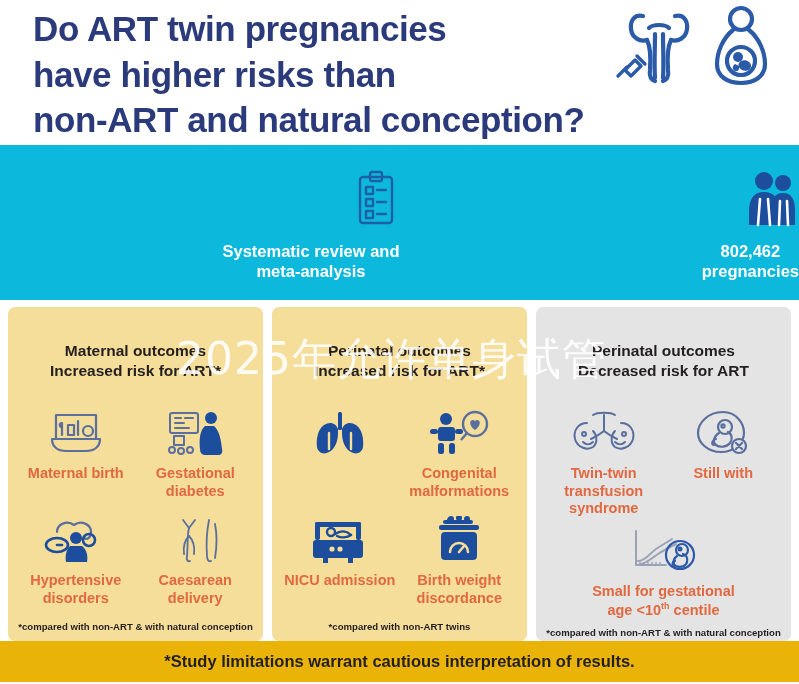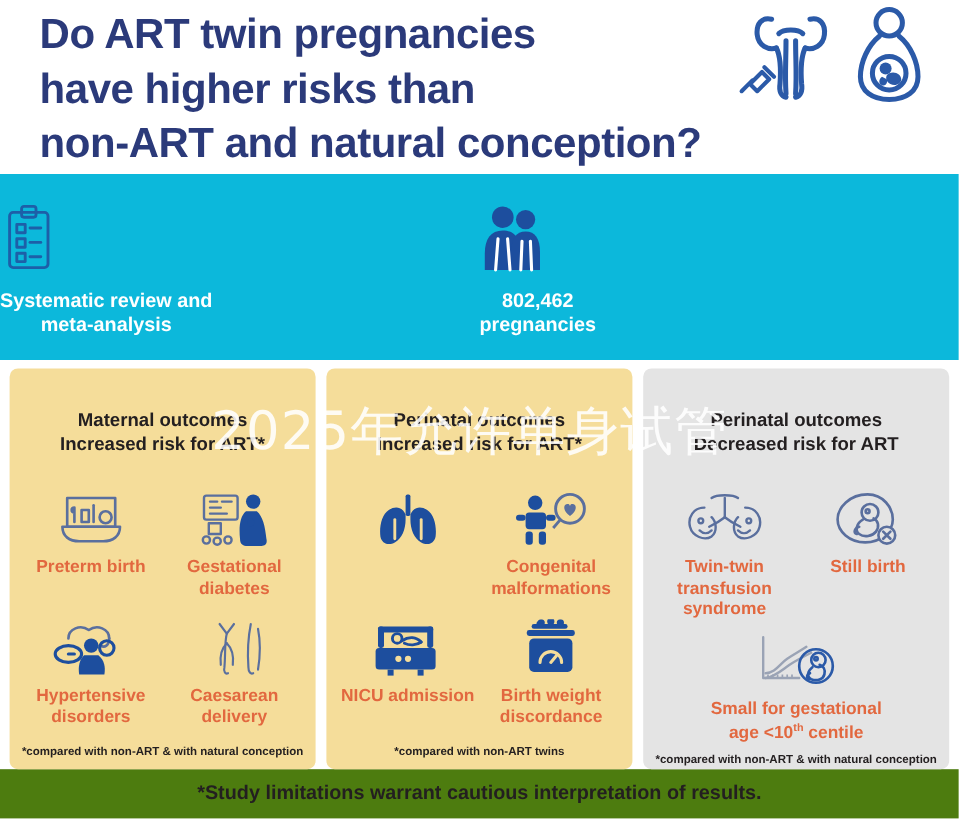--- a/index.html
+++ b/index.html
@@ -40,21 +40,21 @@
     background:#0cb8db;
     height:155px;
     display:flex;
     align-items:center;
     box-sizing:border-box;
   }
   .stat{
     flex:1;
     display:flex;
     flex-direction:column;
-    align-items:flex-start;
+    align-items:flex-end;
     justify-content:flex-start;
     padding-top:4px;
   }
   .stat-icon{height:62px;display:flex;align-items:center;justify-content:center;}
   .stat-label{
     margin-top:12px;
     color:#ffffff;
     font-size:16.5px;
     font-weight:bold;
     line-height:1.20;
@@ -125,21 +125,21 @@
     text-align:center;
     padding-bottom:9px;
   }
 
   
   .footer{
     height:41px;
     display:flex;
     align-items:center;
     justify-content:center;
-    background:#4d7c0f;
+    background:#eab308;
   }
   .footer-text{
     color:#231f20;
     font-size:16.5px;
     font-weight:bold;
   }
 
   
   .watermark{
     position:absolute;
@@ -257,21 +257,21 @@
             <g fill="none" stroke="#5a6f9e" stroke-width="2.2" stroke-linecap="round" stroke-linejoin="round">
               <path d="M8 6 H48 V30 H8 Z"></path>
               <path d="M4 30 H52 C52 38 46 42 38 42 H18 C10 42 4 38 4 30 Z"></path>
               <path d="M14 14 L14 26 M14 14 C11 14 11 18 14 18"></path>
               <rect x="20" y="16" width="6" height="10"></rect>
               <path d="M30 12 V26"></path>
               <circle cx="40" cy="22" r="5"></circle>
             </g>
           </svg>
         </span>
-        <div class="item-label">Preterm birth</div>
+        <div class="item-label">Maternal birth</div>
       </div>
 
       <div class="item">
         <span class="item-icon">
           <svg width="62" height="48" viewBox="0 0 62 48">
             <g fill="none" stroke="#5a6f9e" stroke-width="2" stroke-linecap="round" stroke-linejoin="round">
               <rect x="6" y="4" width="28" height="20" rx="2"></rect>
               <path d="M11 9 H17 M21 9 H29 M11 14 H20 M11 19 H25"></path>
               <rect x="10" y="27" width="10" height="9"></rect>
               <circle cx="8" cy="41" r="3"></circle>
@@ -463,21 +463,21 @@
               <path d="M25 24 C20 27 18 33 22 36 C26 39 33 38 36 34 C39 30 38 25 34 23"></path>
               <path d="M22 30 C18 31 17 35 20 36"></path>
               <circle cx="29" cy="17" r="1.6"></circle>
             </g>
             <g fill="none" stroke="#5a6f9e" stroke-width="2.2" stroke-linecap="round">
               <circle cx="45" cy="37" r="7" fill="#e4e4e4"></circle>
               <path d="M42 34 L48 40 M48 34 L42 40"></path>
             </g>
           </svg>
         </span>
-        <div class="item-label">Still birth</div>
+        <div class="item-label">Still with</div>
       </div>
 
       <div class="item full">
         <span class="item-icon">
           <svg width="76" height="48" viewBox="0 0 76 48">
             <g fill="none" stroke="#9aa3b5" stroke-width="2" stroke-linecap="round" stroke-linejoin="round">
               <path d="M10 4 V38 H40"></path>
               <path d="M12 34 C20 34 24 26 30 22 C36 18 40 16 46 12"></path>
               <path d="M12 38 C20 37 26 31 32 27 C38 23 44 20 50 17"></path>
             </g>

